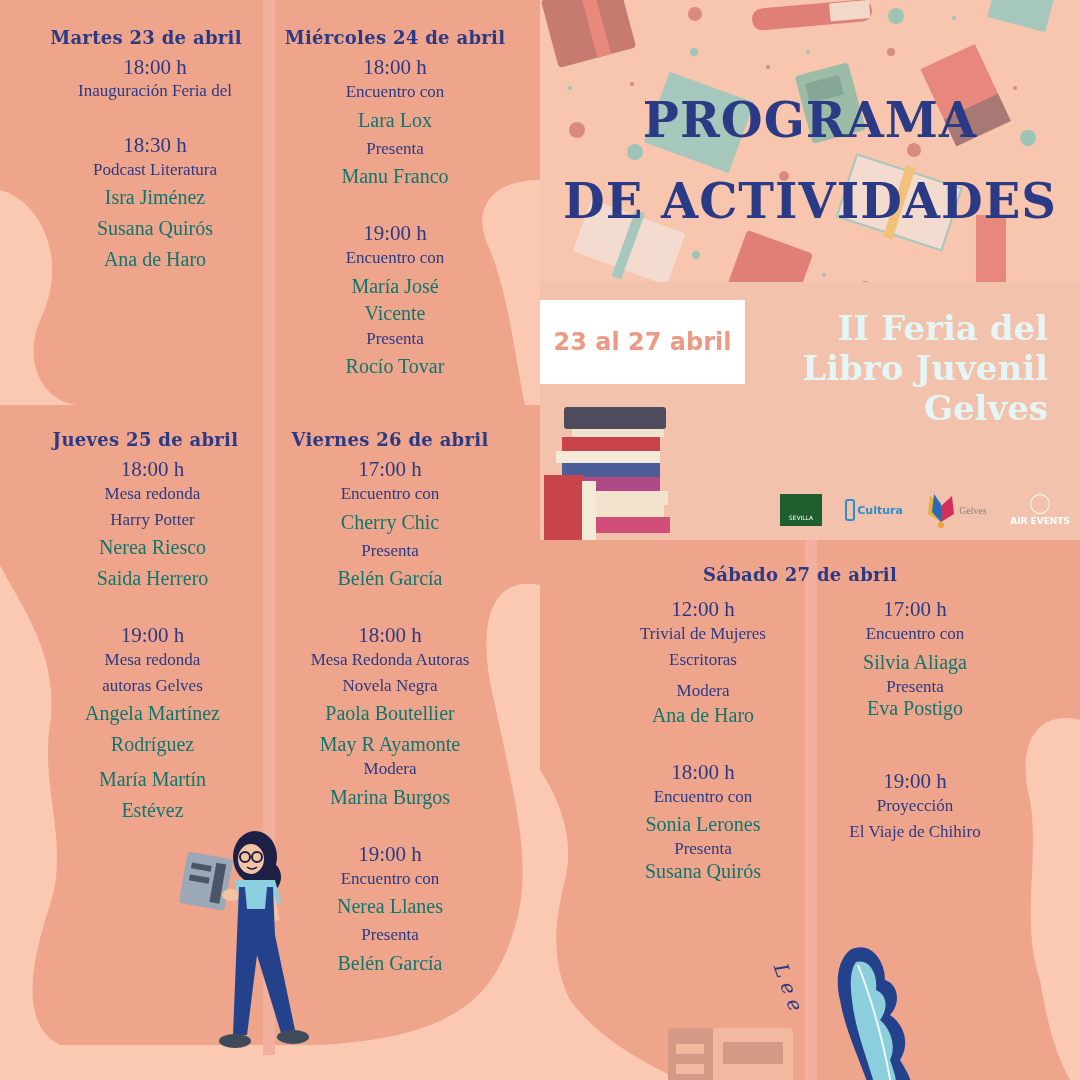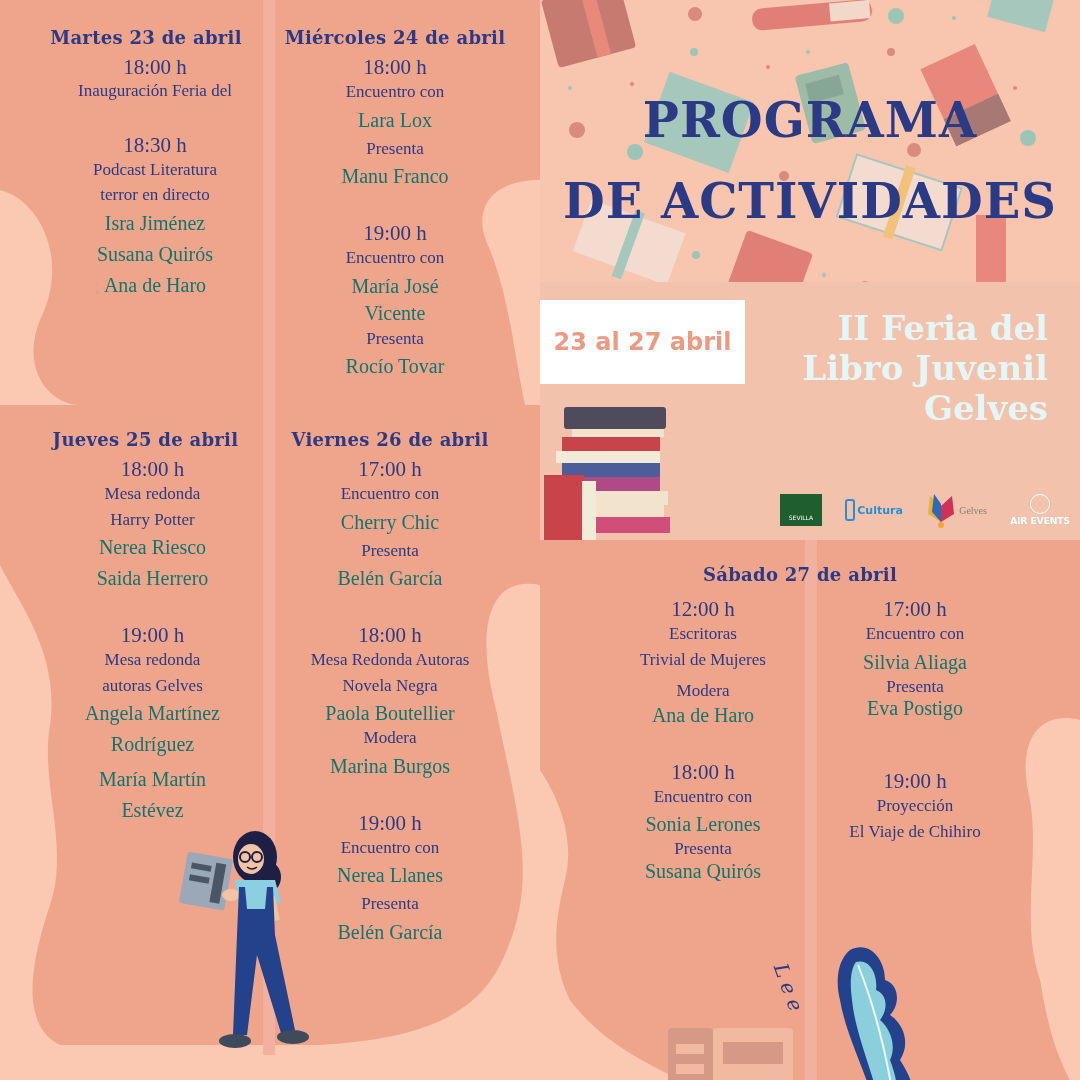--- a/index.html
+++ b/index.html
@@ -57,21 +57,20 @@
   </svg>
   <div class="divider" style="left:263px;top:0;height:405px;"></div>
 
   <div class="col" style="left:20px;top:27px;width:270px;">
     <div class="day-title" style="margin-left:-18px">Martes 23 de abril</div>
     <div class="time">18:00 h</div>
     <div class="event" style="line-height:1.45">Inauguración Feria del</div>
     <div class="gap"></div>
     <div class="time">18:30 h</div>
     <div class="event">Podcast Literatura</div>
-    <div class="event">terror en directo</div>
     <div class="person">Isra Jiménez</div>
     <div class="person">Susana Quirós</div>
     <div class="person">Ana de Haro</div>
   </div>
 
   <div class="col" style="left:275px;top:27px;width:240px;">
     <div class="day-title">Miércoles 24 de abril</div>
     <div class="time">18:00 h</div>
     <div class="event">Encuentro con</div>
     <div class="person">Lara Lox</div>
@@ -116,20 +115,21 @@
     <div class="time">17:00 h</div>
     <div class="event">Encuentro con</div>
     <div class="person">Cherry Chic</div>
     <div class="event">Presenta</div>
     <div class="person">Belén García</div>
     <div class="gap"></div>
     <div class="time">18:00 h</div>
     <div class="event">Mesa Redonda Autoras</div>
     <div class="event">Novela Negra</div>
     <div class="person">Paola Boutellier</div>
+    <div class="person">May R Ayamonte</div>
     <div class="event" style="margin-top:-4px">Modera</div>
     <div class="person">Marina Burgos</div>
     <div class="gap"></div>
     <div class="time">19:00 h</div>
     <div class="event">Encuentro con</div>
     <div class="person">Nerea Llanes</div>
     <div class="event">Presenta</div>
     <div class="person">Belén García</div>
   </div>
 
@@ -272,22 +272,22 @@
     <path d="M540,180 C500,170 475,200 490,260 C500,320 480,380 500,440 C510,500 520,520 530,540 L540,540 Z" fill="#fbc8b1"></path>
   </svg>
   <div class="divider" style="left:265px;top:0;height:540px;"></div>
 
   <div class="col" style="left:0;top:24px;width:540px;">
     <div class="day-title" style="margin-left:-20px">Sábado 27 de abril</div>
   </div>
 
   <div class="col" style="left:38px;top:50px;width:250px;">
     <div class="time">12:00 h</div>
+    <div class="event">Trivial de Mujeres</div>
     <div class="event">Escritoras</div>
-    <div class="event">Trivial de Mujeres</div>
     <div class="event" style="margin-top:6px">Modera</div>
     <div class="person" style="margin-top:-4px">Ana de Haro</div>
     <div class="gap"></div>
     <div class="time">18:00 h</div>
     <div class="event">Encuentro con</div>
     <div class="person">Sonia Lerones</div>
     <div class="event" style="margin-top:-4px">Presenta</div>
     <div class="person" style="margin-top:-6px">Susana Quirós</div>
   </div>
 

